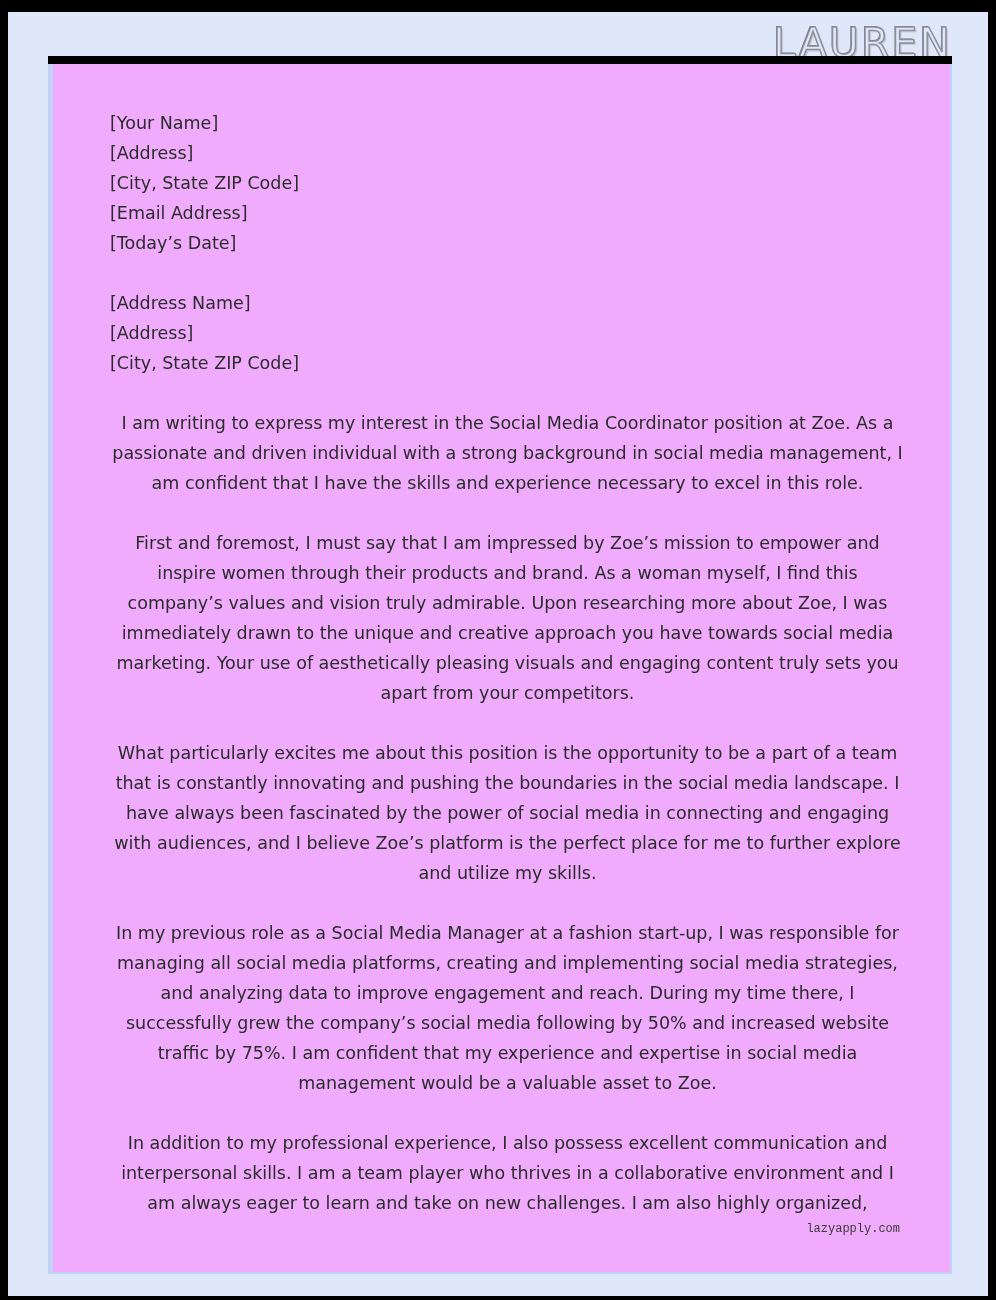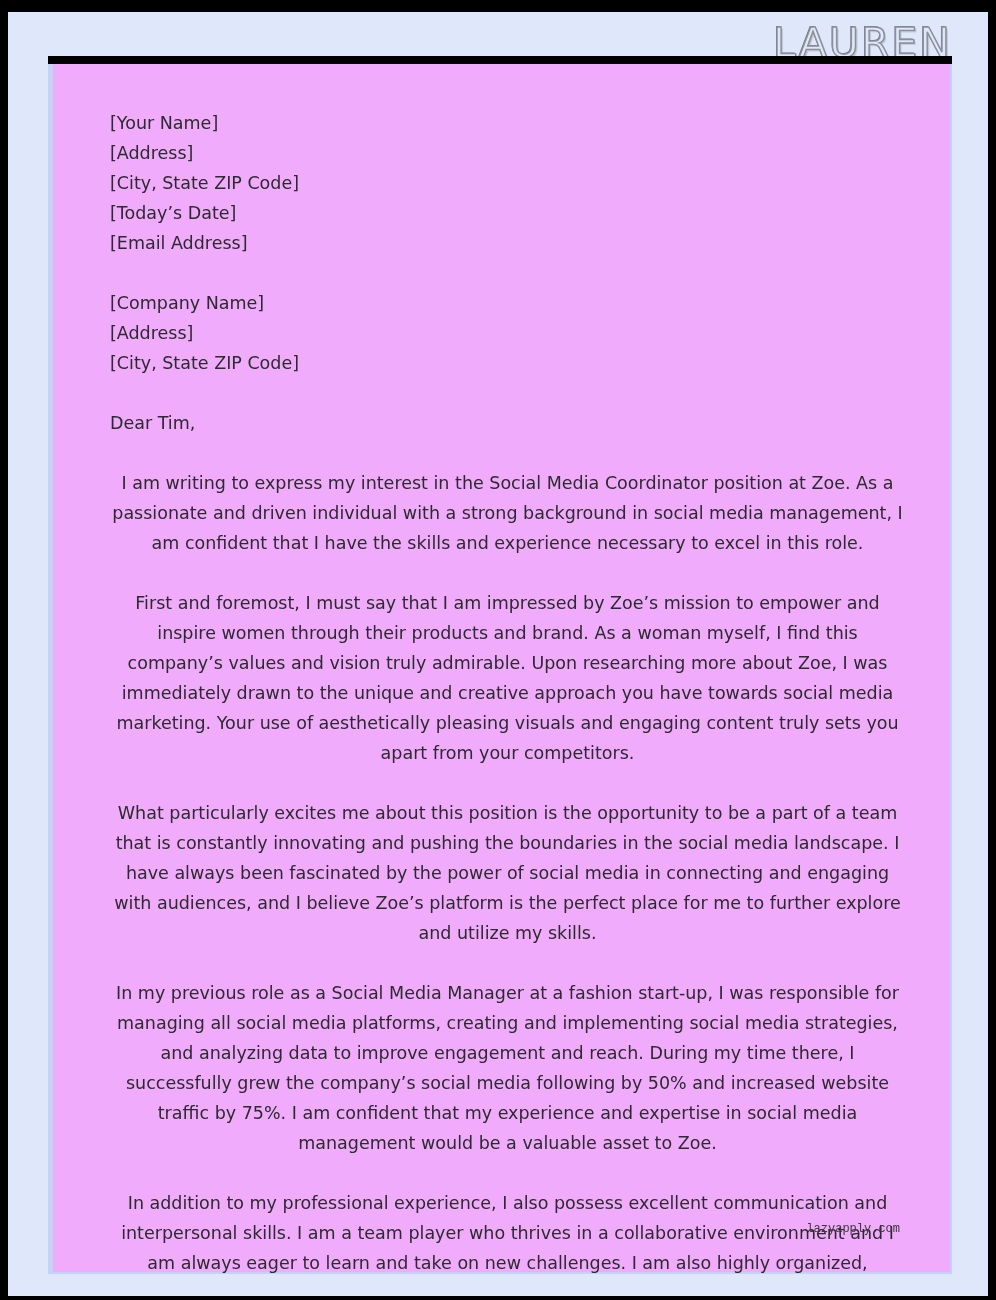--- a/index.html
+++ b/index.html
@@ -119,31 +119,30 @@
     <div id="head-rule"></div>
 
     <div id="page">
 
       <div id="letter">
 
         <div class="blk">
           <div class="addr-line">[Your Name]</div>
           <div class="addr-line">[Address]</div>
           <div class="addr-line">[City, State ZIP Code]</div>
+          <div class="addr-line">[Email Address]</div>
           <div class="addr-line">[Today’s Date]</div>
-          <div class="addr-line">[Email Address]</div>
         </div>
 
         <div class="blk">
-          <div class="addr-line">[Company Name]</div>
+          <div class="addr-line">[Address Name]</div>
           <div class="addr-line">[Address]</div>
           <div class="addr-line">[City, State ZIP Code]</div>
         </div>
 
-        <div class="blk">Dear Tim,</div>
 
         <div class="para">I am writing to express my interest in the Social Media Coordinator position at Zoe. As a passionate and driven individual with a strong background in social media management, I am confident that I have the skills and experience necessary to excel in this role.</div>
         <div class="para">First and foremost, I must say that I am impressed by Zoe’s mission to empower and inspire women through their products and brand. As a woman myself, I find this company’s values and vision truly admirable. Upon researching more about Zoe, I was immediately drawn to the unique and creative approach you have towards social media marketing. Your use of aesthetically pleasing visuals and engaging content truly sets you apart from your competitors.</div>
         <div class="para">What particularly excites me about this position is the opportunity to be a part of a team that is constantly innovating and pushing the boundaries in the social media landscape. I have always been fascinated by the power of social media in connecting and engaging with audiences, and I believe Zoe’s platform is the perfect place for me to further explore and utilize my skills.</div>
         <div class="para">In my previous role as a Social Media Manager at a fashion start-up, I was responsible for managing all social media platforms, creating and implementing social media strategies, and analyzing data to improve engagement and reach. During my time there, I successfully grew the company’s social media following by 50% and increased website traffic by 75%. I am confident that my experience and expertise in social media management would be a valuable asset to Zoe.</div>
         <div class="para">In addition to my professional experience, I also possess excellent communication and interpersonal skills. I am a team player who thrives in a collaborative environment and I am always eager to learn and take on new challenges. I am also highly organized,</div>
 
       </div>
 
       <div id="watermark">lazyapply.com</div>

